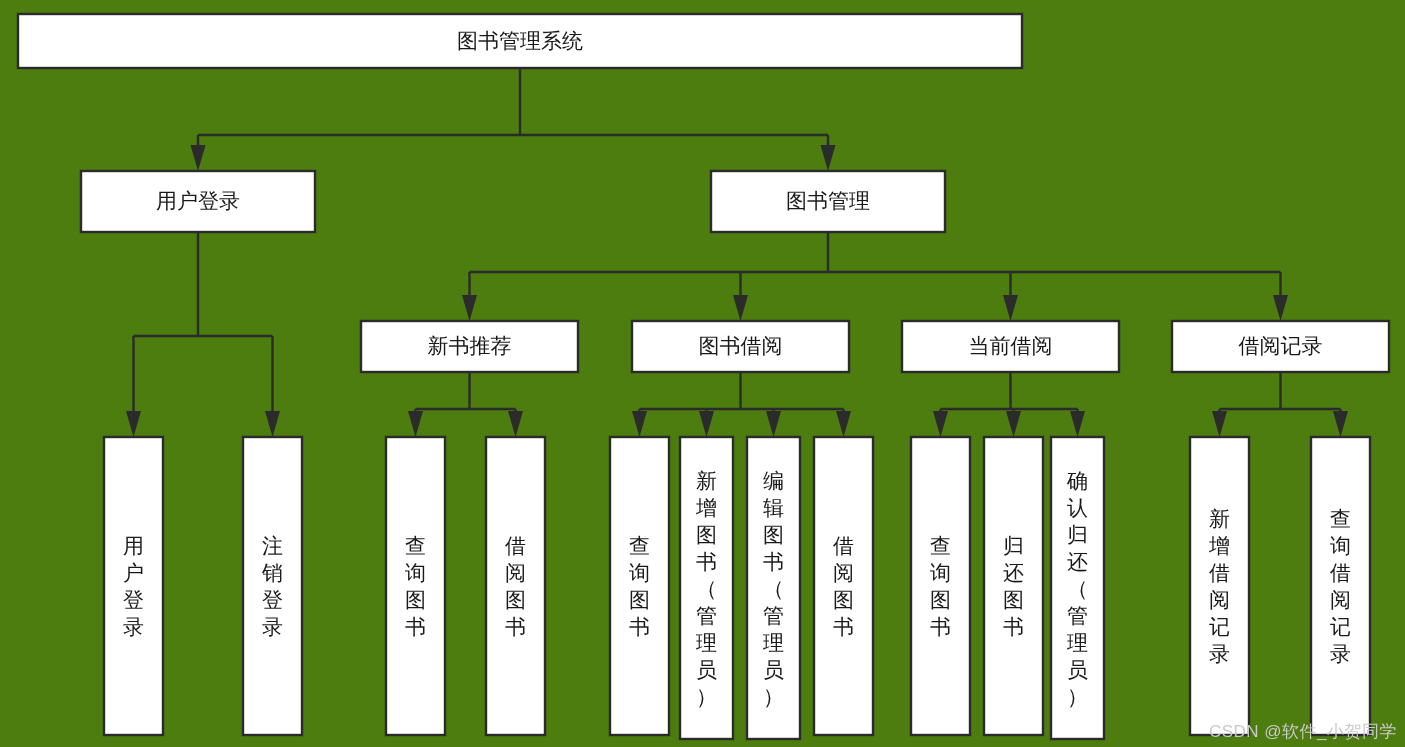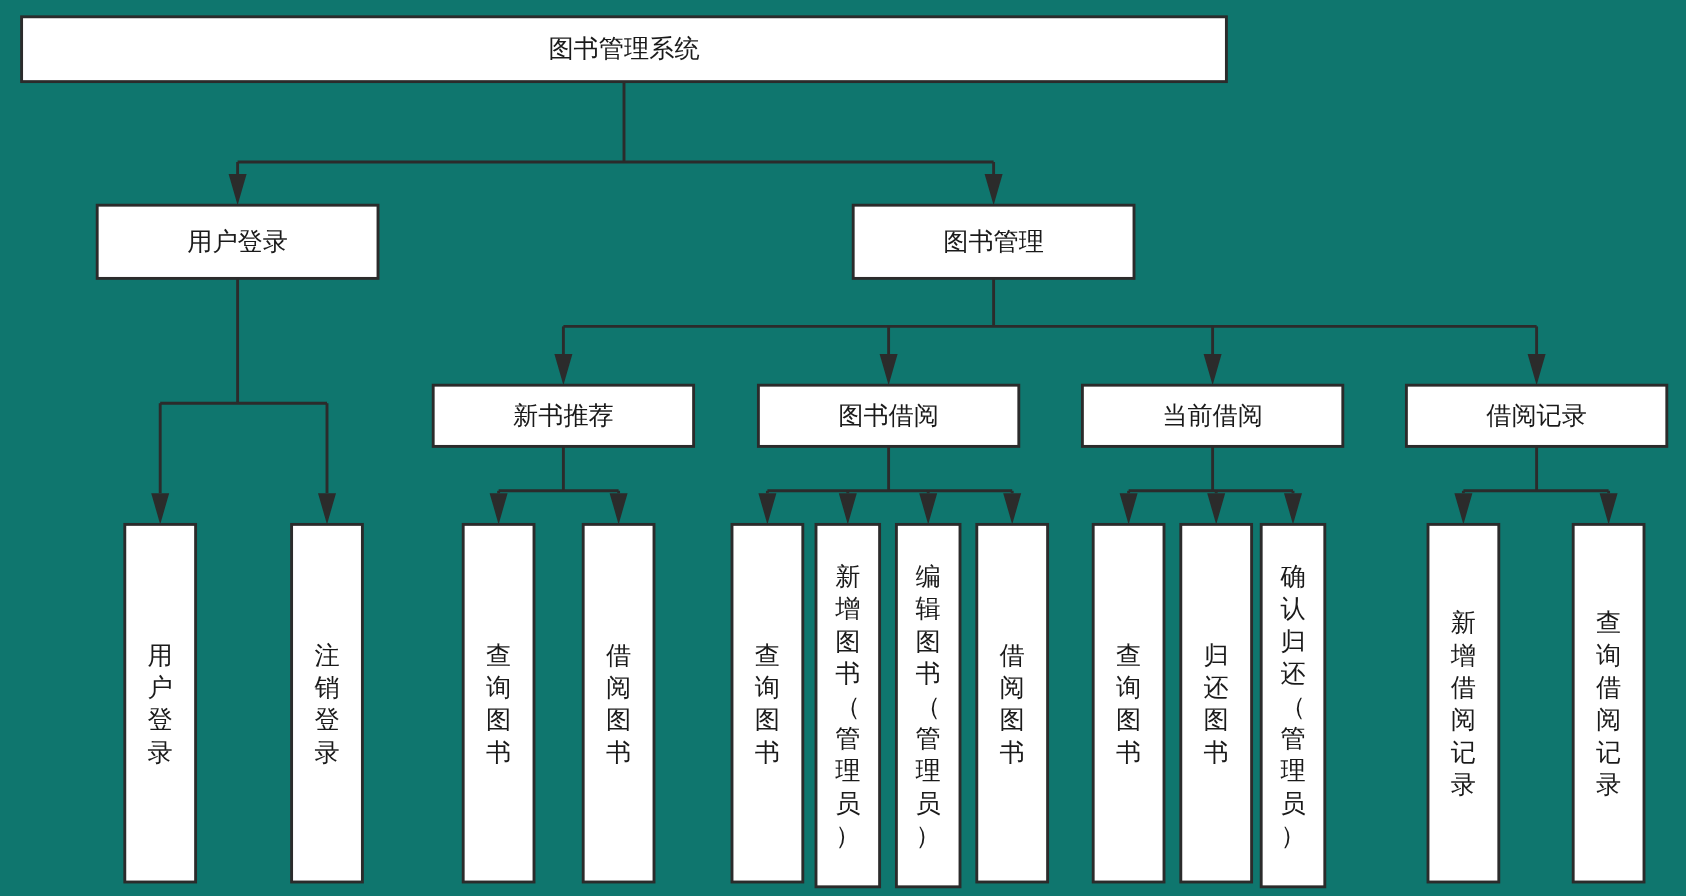--- a/index.html
+++ b/index.html
@@ -10,21 +10,21 @@
   body {
     width: 1405px;
     height: 747px;
     font-family: "Liberation Sans", "DejaVu Sans", sans-serif;
     overflow: hidden;
   }
   #diagram-root {
     position: relative;
     width: 1405px;
     height: 747px;
-    background: #0f766e;
+    background: #4d7c0f;
   }
   svg#chart-svg {
     position: absolute;
     left: 0;
     top: 0;
     width: 1405px;
     height: 747px;
     display: block;
   }
   .node-box {
@@ -216,13 +216,14 @@
         <g>
           <rect x="1190" y="437" width="59" height="298" class="node-box"></rect>
           <text class="node-label-v"><tspan x="1219.5" y="526.06">新</tspan><tspan x="1219.5" y="553.06">增</tspan><tspan x="1219.5" y="580.06">借</tspan><tspan x="1219.5" y="607.06">阅</tspan><tspan x="1219.5" y="634.06">记</tspan><tspan x="1219.5" y="661.06">录</tspan></text>
         </g>
         <g>
           <rect x="1311" y="437" width="59" height="298" class="node-box"></rect>
           <text class="node-label-v"><tspan x="1340.5" y="526.06">查</tspan><tspan x="1340.5" y="553.06">询</tspan><tspan x="1340.5" y="580.06">借</tspan><tspan x="1340.5" y="607.06">阅</tspan><tspan x="1340.5" y="634.06">记</tspan><tspan x="1340.5" y="661.06">录</tspan></text>
         </g>
       </g>
   </svg>
+  <div class="watermark">CSDN @软件_小贺同学</div>
 </div>
 
 </body></html>

